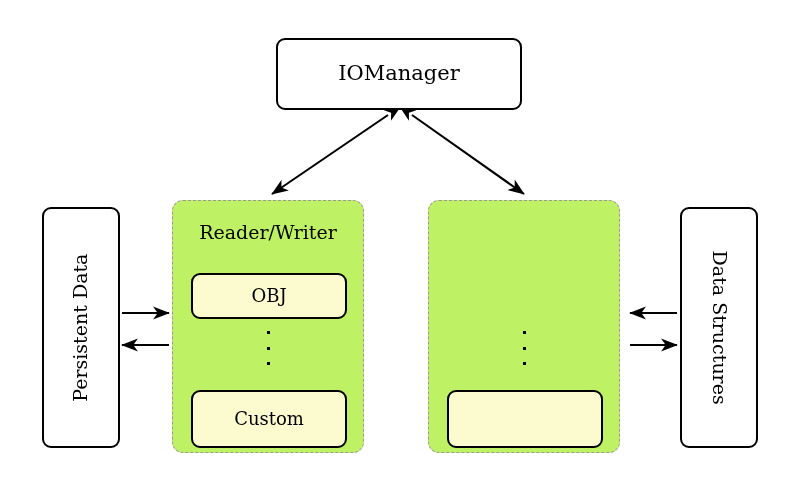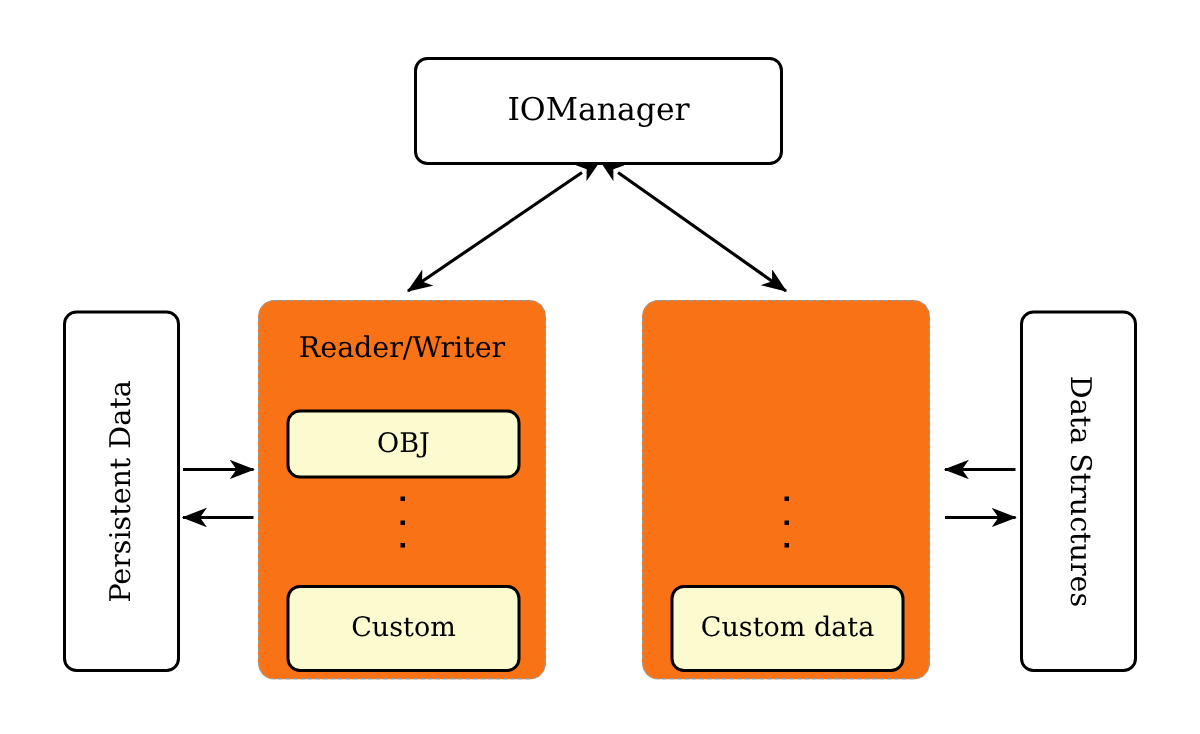--- a/index.html
+++ b/index.html
@@ -76,21 +76,21 @@
   #data-structures .vtext {
     transform: rotate(90deg);
   }
 
   
   .group {
     position: absolute;
     box-sizing: border-box;
     border: 1.6px dashed #9a9a9a;
     border-radius: 11px;
-    background: #f97316;
+    background: #bef264;
     top: 200px;
     height: 253px;
     width: 192px;
   }
   #group-reader-writer { left: 172px; }
   #group-importer-exporter { left: 428px; }
 
   .group-title {
     position: absolute;
     left: 0;
@@ -219,18 +219,18 @@
 
 
     <div class="vdots">
       <i></i>
       <i></i>
       <i></i>
     </div>
 
     <div class="sub-node last">
       <span>
-        <span>Custom data</span><br>
+        <br>
       </span>
     </div>
   </div>
 
 </div>
 
 </body></html>

